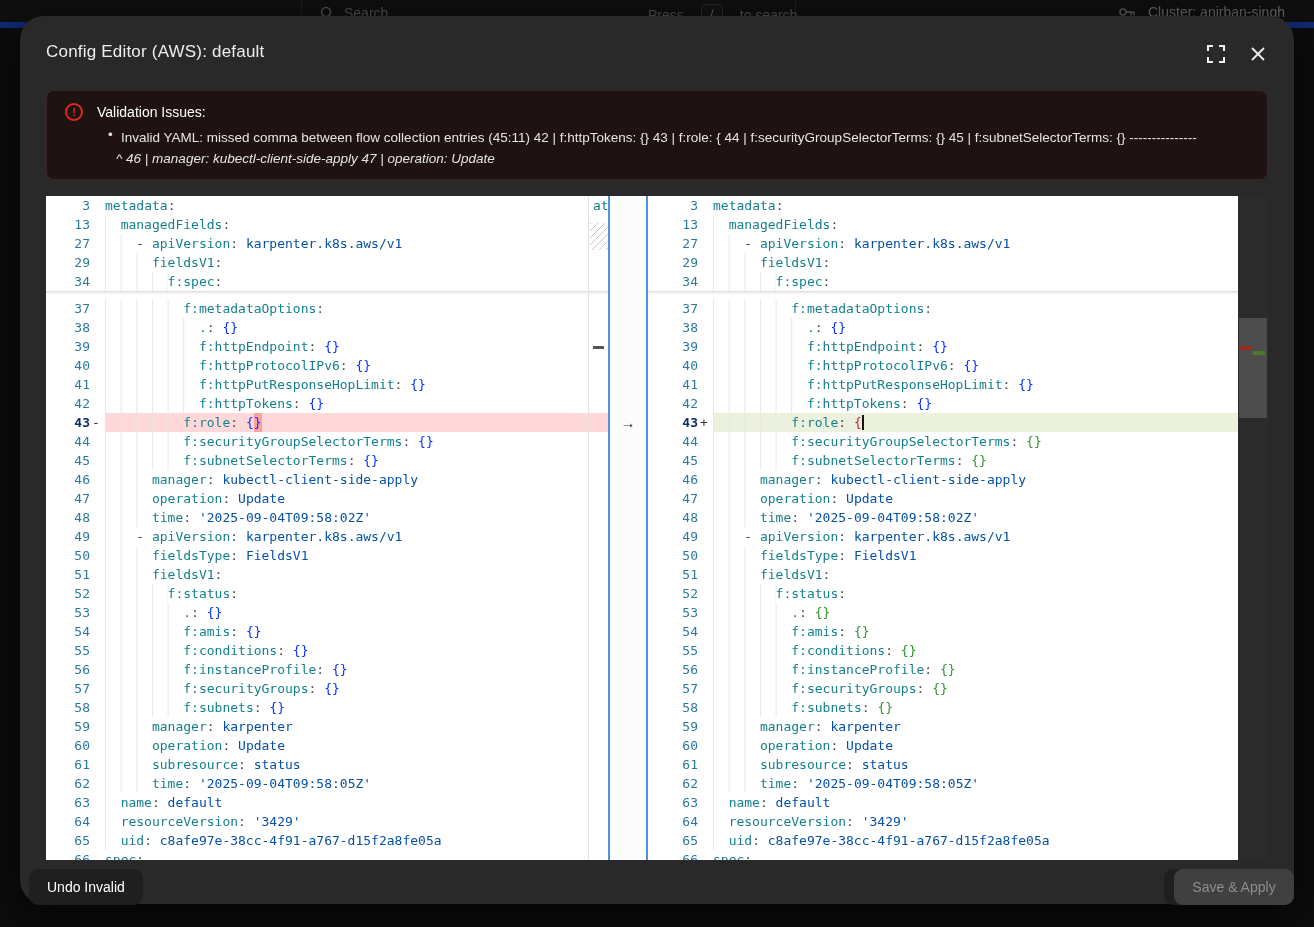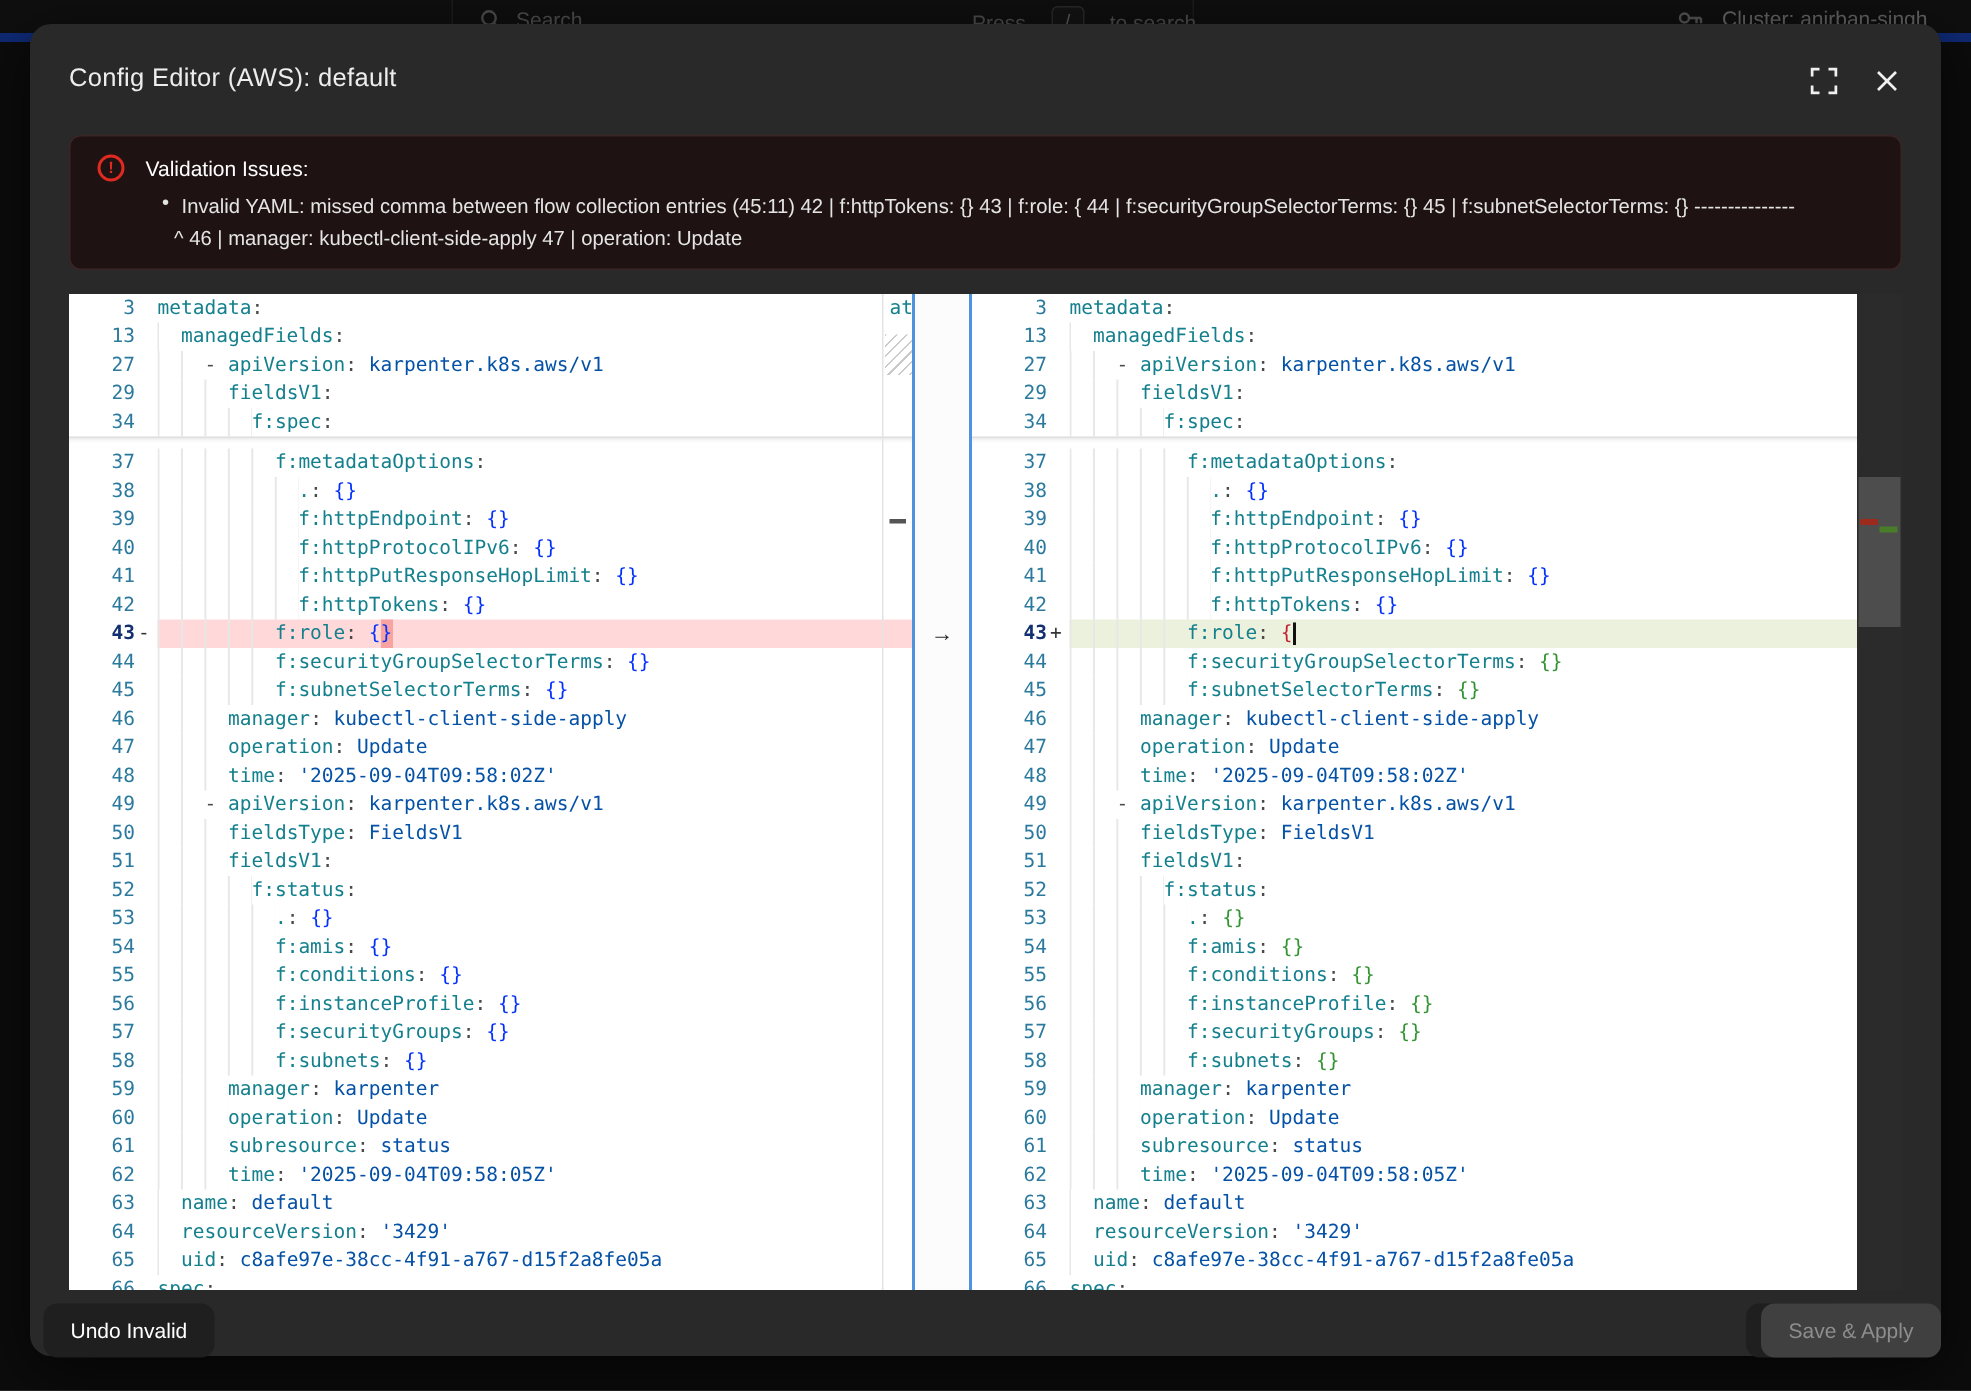--- a/index.html
+++ b/index.html
@@ -21,36 +21,36 @@
           border-radius:7px; color:#9b9b9b; font-size:13px; padding:3px 12px 0 12px; white-space:nowrap; }
   .chip:nth-child(1){ left:552px; width:168px; }
   .chip:nth-child(2){ left:735px; width:172px; }
   .chip:nth-child(3){ left:935px; width:176px; }
   .chip:nth-child(4){ left:1147px; width:168px; }
 
   .overlay { position:absolute; inset:0; background:rgba(0,0,0,0.45); }
 
   
   .modal { position:absolute; left:20px; top:16px; width:1274px; height:888px;
-           background:#292929; border-radius:14px; box-shadow:0 10px 40px rgba(0,0,0,.65); }
+           background:#292929; border-radius:24px; box-shadow:0 10px 40px rgba(0,0,0,.65); }
   .m-title { position:absolute; left:26px; top:26px; font-size:17px; color:#ededed; letter-spacing:.2px; }
   .icon-btn { position:absolute; top:24px; width:28px; height:28px; display:flex; align-items:center; justify-content:center;
               background:none; border:none; cursor:pointer; }
   .icon-btn.expand { left:1182px; }
   .icon-btn.closex { left:1224px; }
 
   
   .banner { position:absolute; left:26px; top:74px; width:1222px; height:90px;
             background:#1f1212; border:1px solid #3d2424; border-radius:8px; }
   .err-icon { position:absolute; left:18px; top:12px; width:18px; height:18px; border:2px solid #df2a1f;
               border-radius:50%; color:#df2a1f; font-size:11px; font-weight:bold; text-align:center; line-height:14px; }
   .banner-title { position:absolute; left:50px; top:13px; font-size:14px; color:#fff; }
   .bullet-dot { position:absolute; left:61px; top:36px; color:#e4e4e4; font-size:13.5px; }
   .bullet-l1 { position:absolute; left:74px; top:36px; width:1135px; color:#e4e4e4; font-size:13.5px; line-height:21px; white-space:nowrap; }
-  .bullet-l2 { position:absolute; left:69px; top:57px; color:#e4e4e4; font-size:13.5px; line-height:21px; white-space:nowrap; }
+  .bullet-l2 { position:absolute; left:69px; top:57px; color:#e4e4e4; font-size:13.5px; line-height:21px; white-space:nowrap;font-style:italic; }
 
   
   .editor { position:absolute; left:26px; top:180px; width:1222px; height:664px; background:#fff; overflow:hidden; }
   .pane { position:absolute; top:0; height:664px; overflow:hidden; }
   .lp { left:0; width:562px; background:#fff; }
   .rp { left:602px; width:620px; background:#2b2b2b; }
   .rp-content { position:absolute; left:0; top:0; width:590px; height:664px; background:#fff; overflow:hidden; }
 
   .row { display:flex; height:19px; line-height:19px; white-space:pre;
          font-family:"DejaVu Sans Mono", monospace; font-size:13px; }

